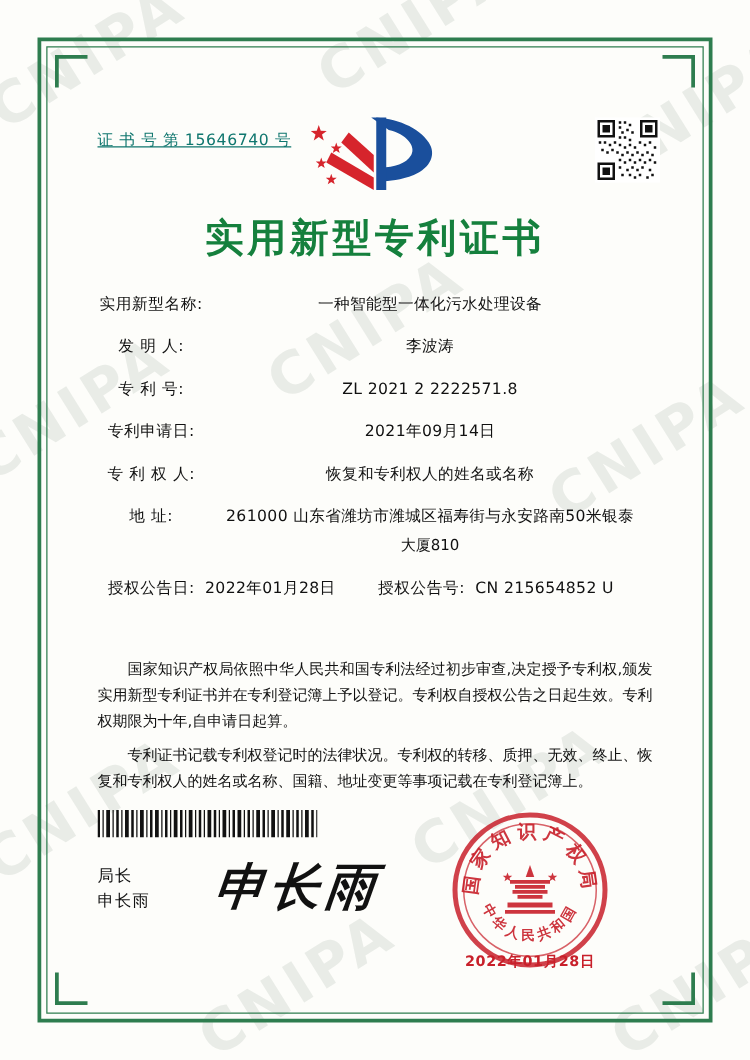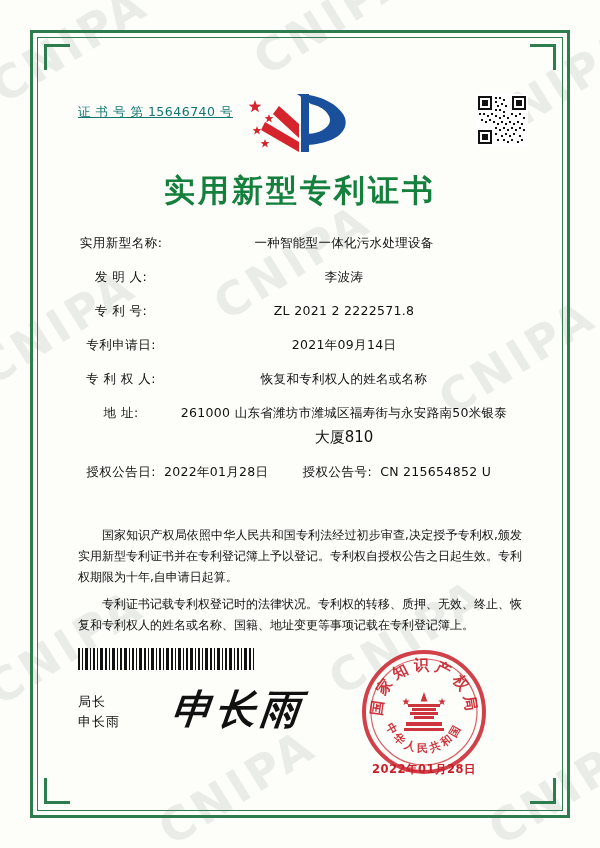--- a/index.html
+++ b/index.html
@@ -151,21 +151,21 @@
   .field-label2 {
     flex: 0 0 auto;
     letter-spacing: 0.5px;
     padding-left: 34px;
     white-space: nowrap;
   }
   .addr-second {
     margin-left: 86px;
     margin-top: -11px;
     margin-bottom: 17px;
-    font-size: 15px;
+    font-size: 12px;
     color: #111;
   }
 
   .paragraphs {
     position: absolute;
     left: 18px;
     top: 455px;
     width: 444px;
     font-size: 12px;
     line-height: 1.75;

